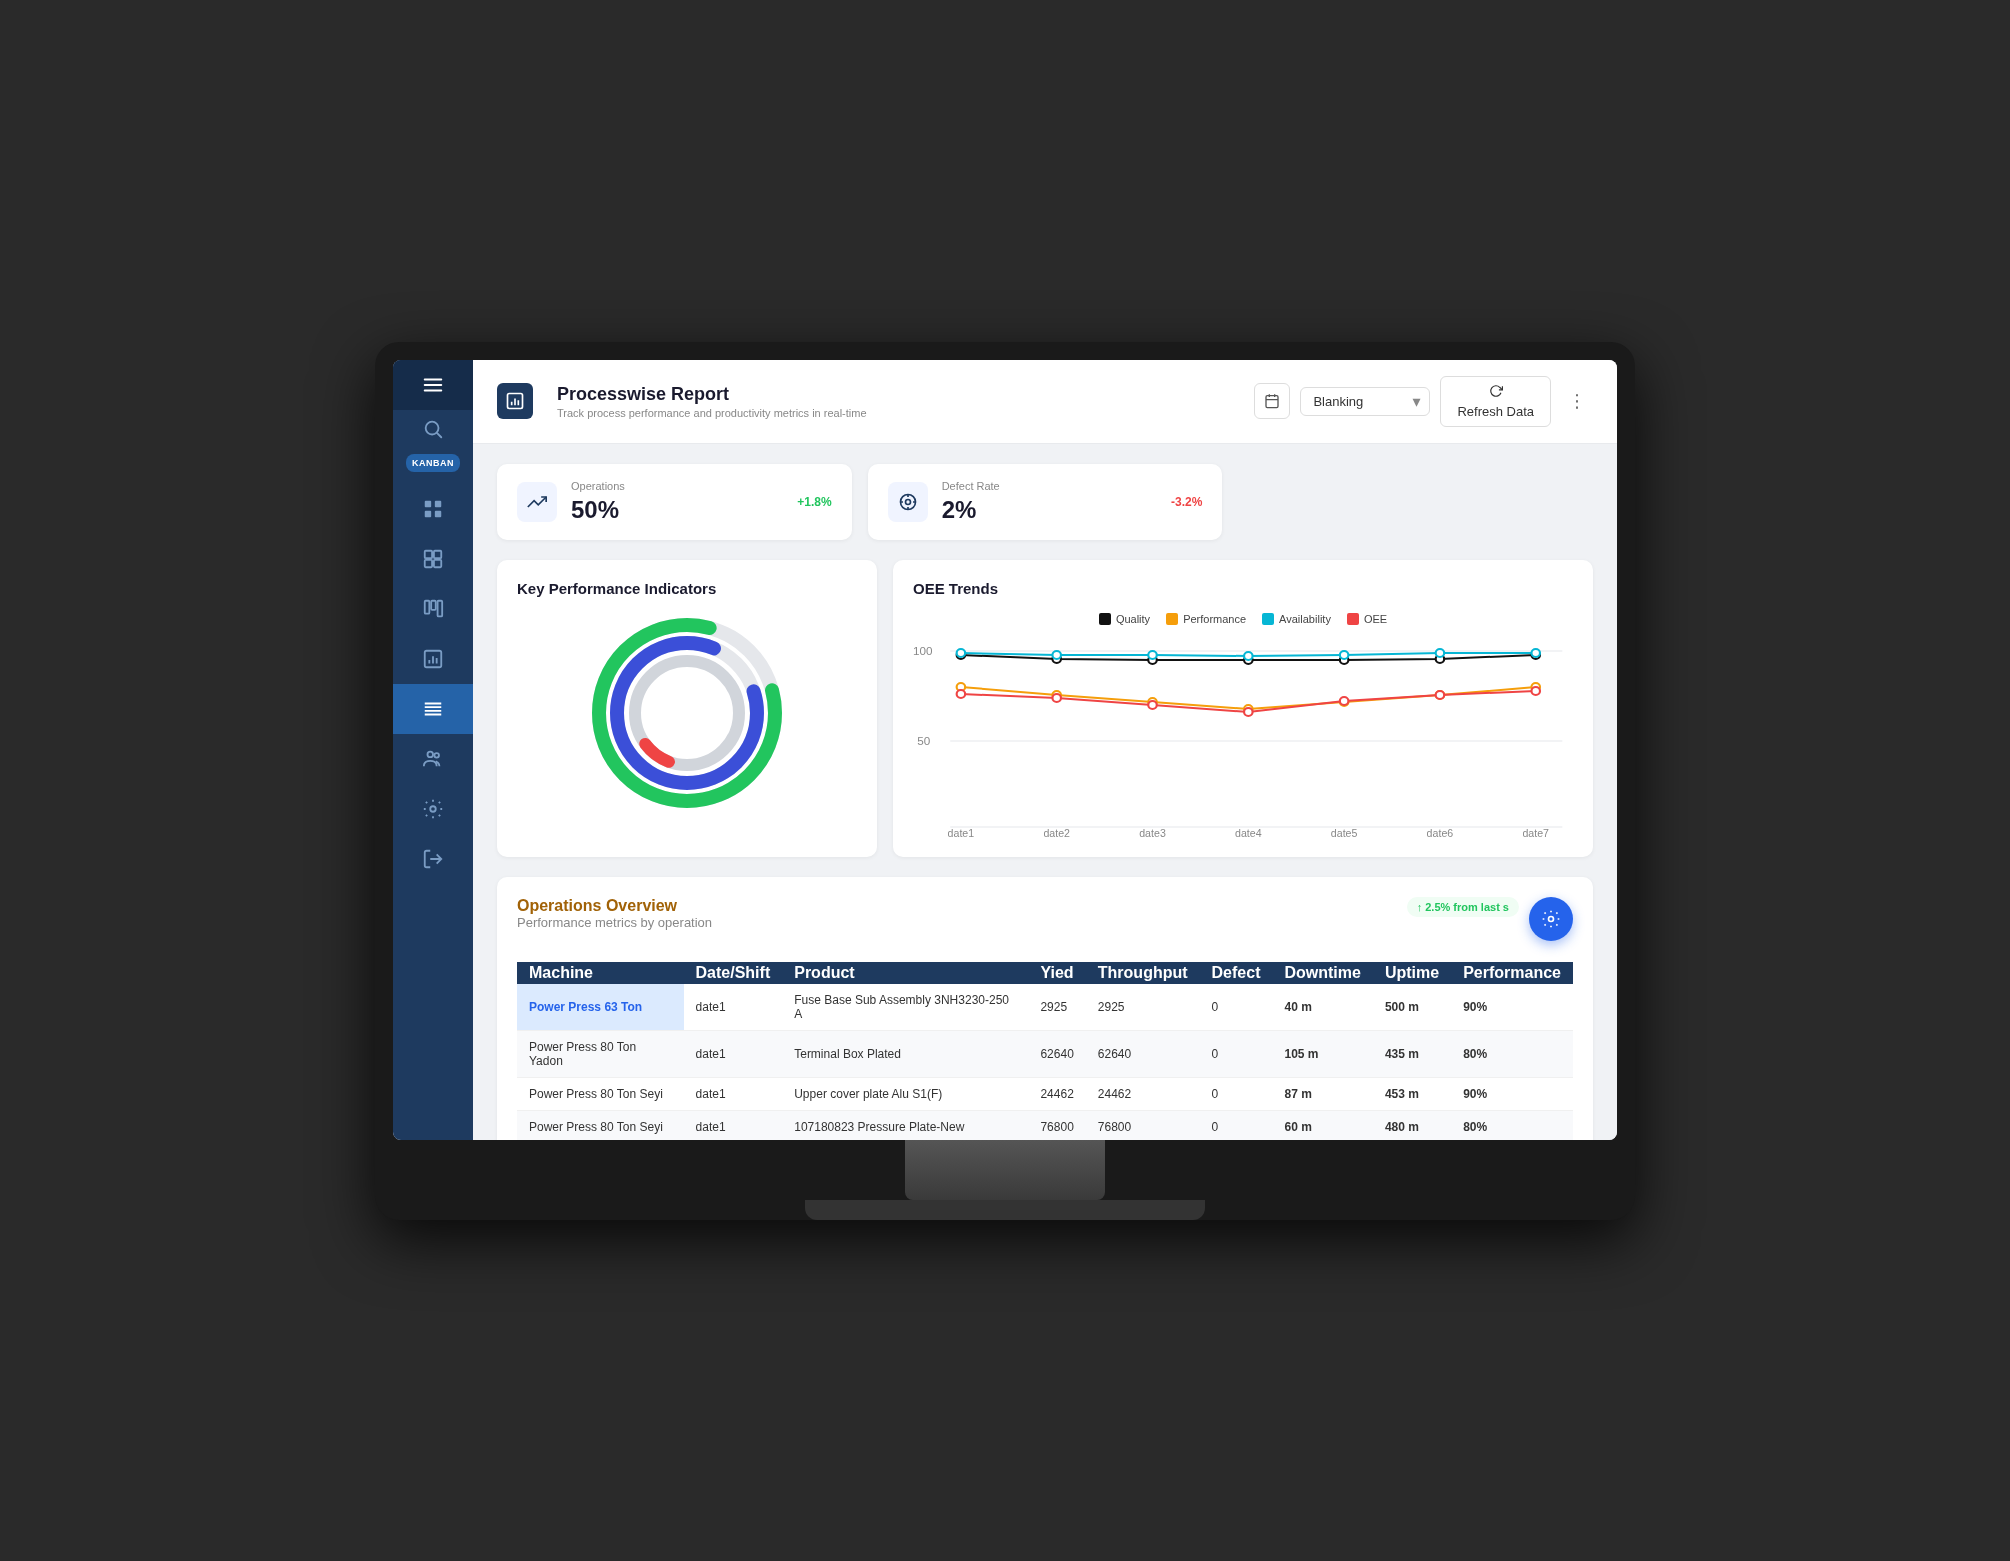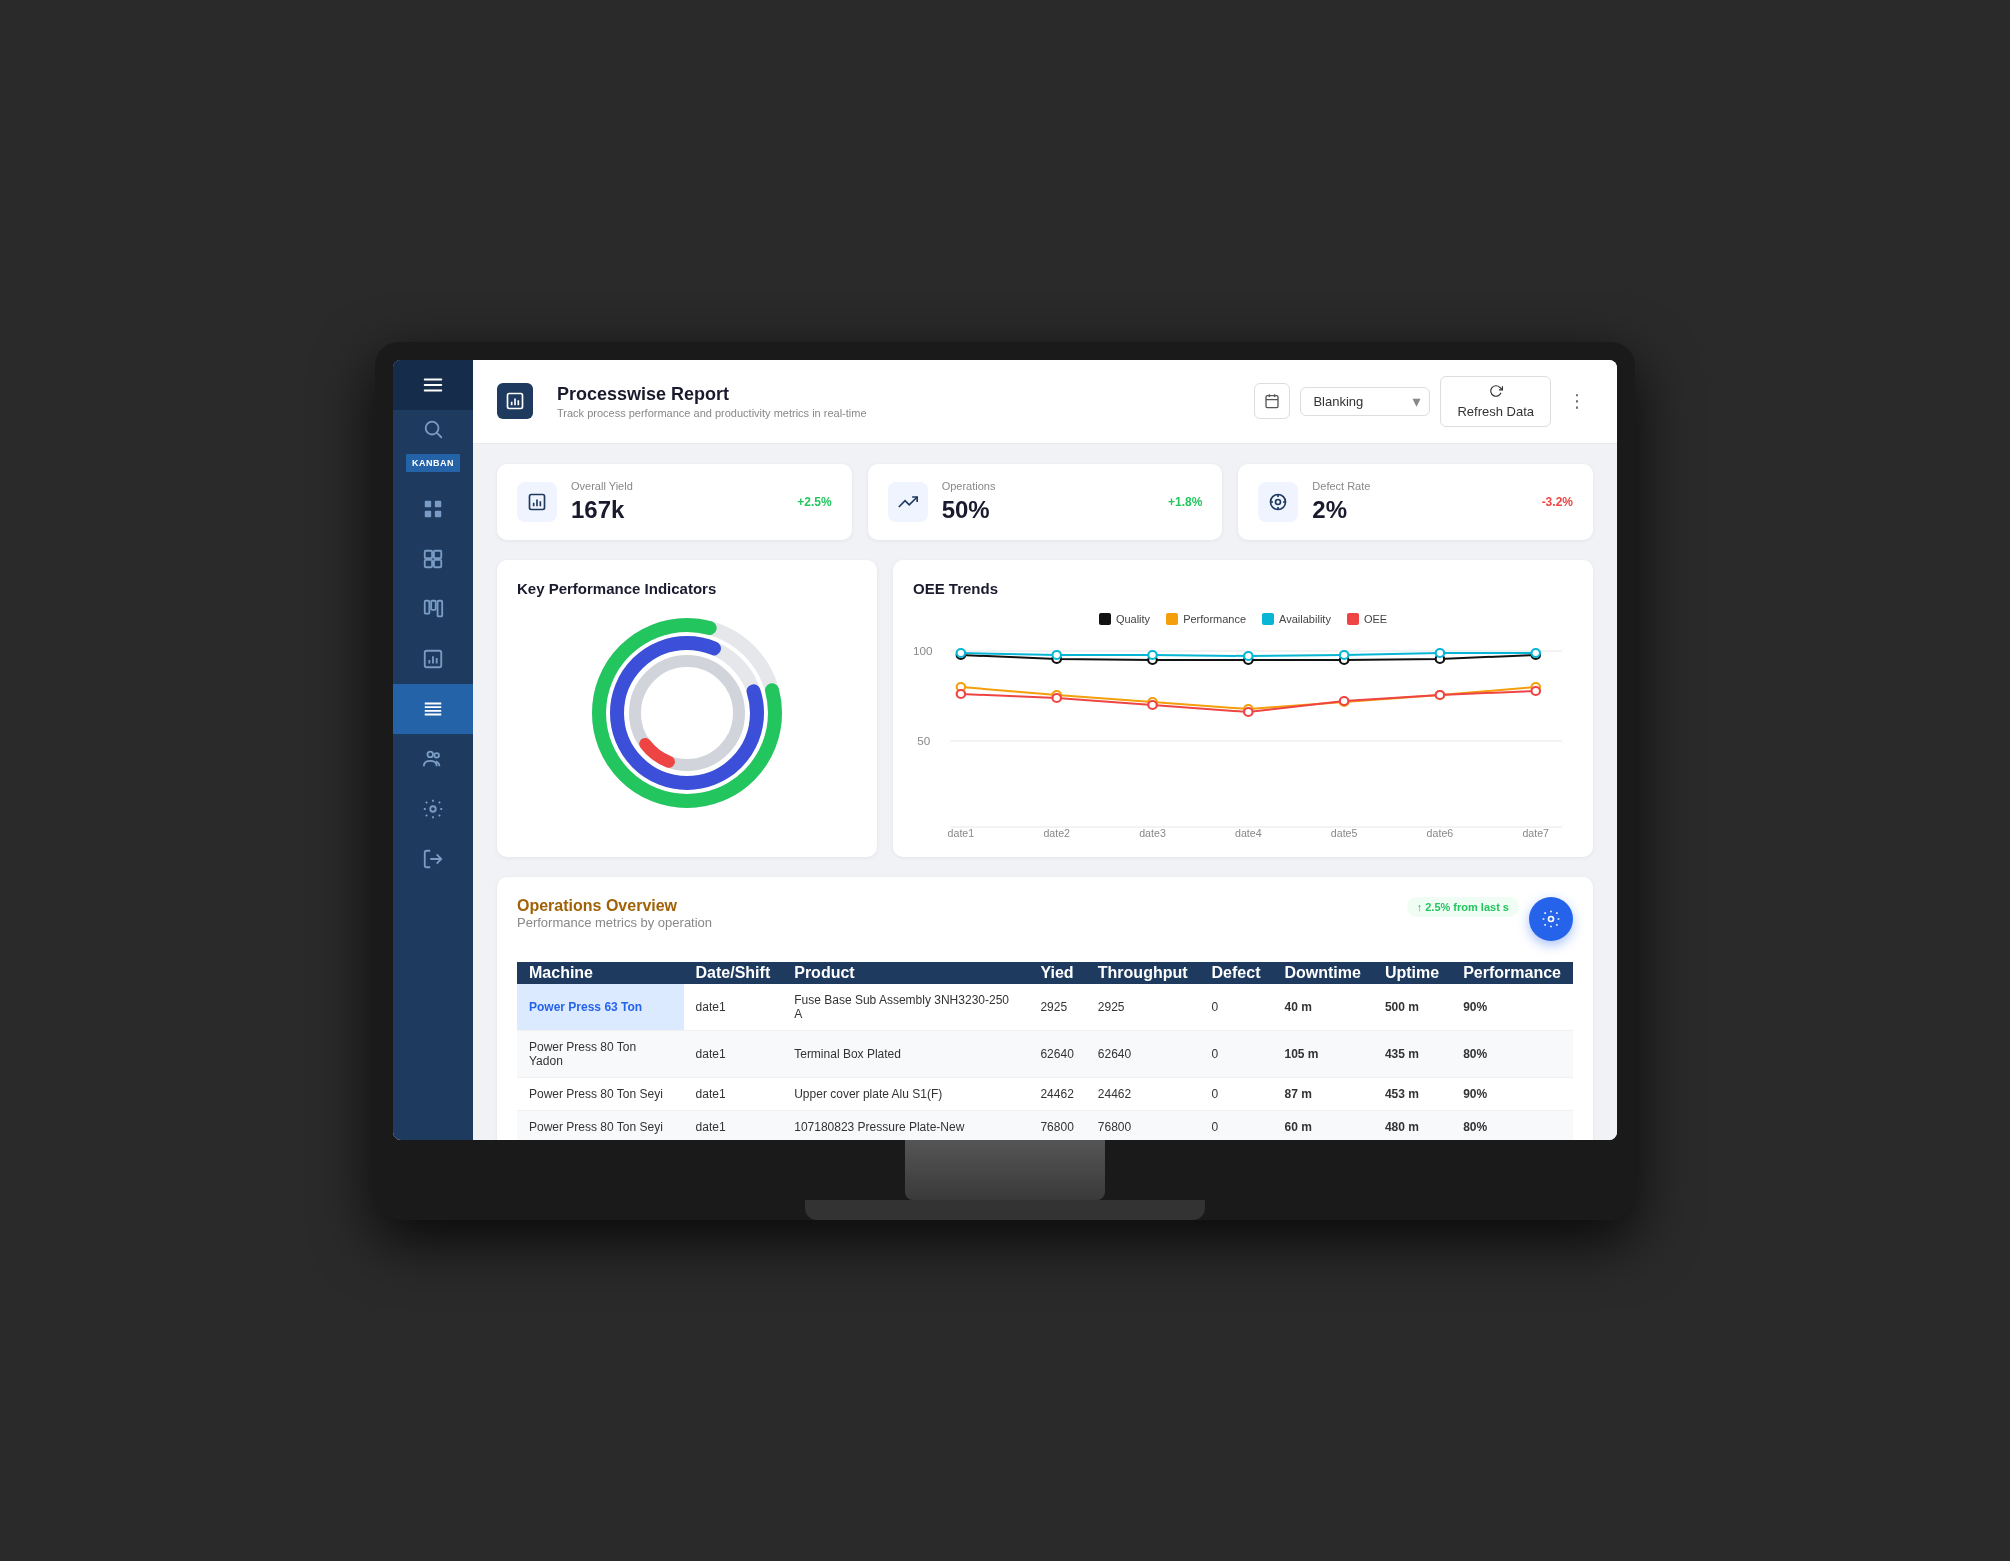--- a/index.html
+++ b/index.html
@@ -56,21 +56,21 @@
       display: flex;
       justify-content: center;
       padding: 14px 0;
     }
     .sidebar-kanban {
       background: #2563a8;
       color: white;
       font-size: 9px;
       font-weight: 700;
       padding: 4px 6px;
-      border-radius: 1px;
+      border-radius: 8px;
       letter-spacing: 0.5px;
       margin-top: 10px;
     }
     .sidebar-icon {
       width: 100%;
       display: flex;
       justify-content: center;
       padding: 14px 0;
       color: #7a9cc4;
       cursor: pointer;
@@ -439,33 +439,20 @@
             </svg>
             <span>Refresh Data</span>
           </button>
           <div class="more-btn">⋮</div>
         </div>
       </div>
 
       <div class="content">
 
         <div class="kpi-row">
-          <div class="kpi-card">
-            <div class="kpi-icon-box">
-              <svg width="20" height="20" viewBox="0 0 24 24" fill="none" stroke="#1e3a5f" stroke-width="2">
-                <rect x="3" y="3" width="18" height="18" rx="2"></rect>
-                  <path d="M8 17V13M12 17V9M16 17V11"></path>
-              </svg>
-            </div>
-            <div class="kpi-info">
-              <div class="kpi-label">Overall Yield</div>
-              <div class="kpi-value">167k</div>
-            </div>
-            <div class="kpi-change positive">+2.5%</div>
-          </div>
           <div class="kpi-card">
             <div class="kpi-icon-box">
               <svg width="20" height="20" viewBox="0 0 24 24" fill="none" stroke="#1e3a5f" stroke-width="2">
                 <path d="M23 6l-9.5 9.5-5-5L1 18"></path>
                   <path d="M17 6h6v6"></path>
               </svg>
             </div>
             <div class="kpi-info">
               <div class="kpi-label">Operations</div>
               <div class="kpi-value">50%</div>

